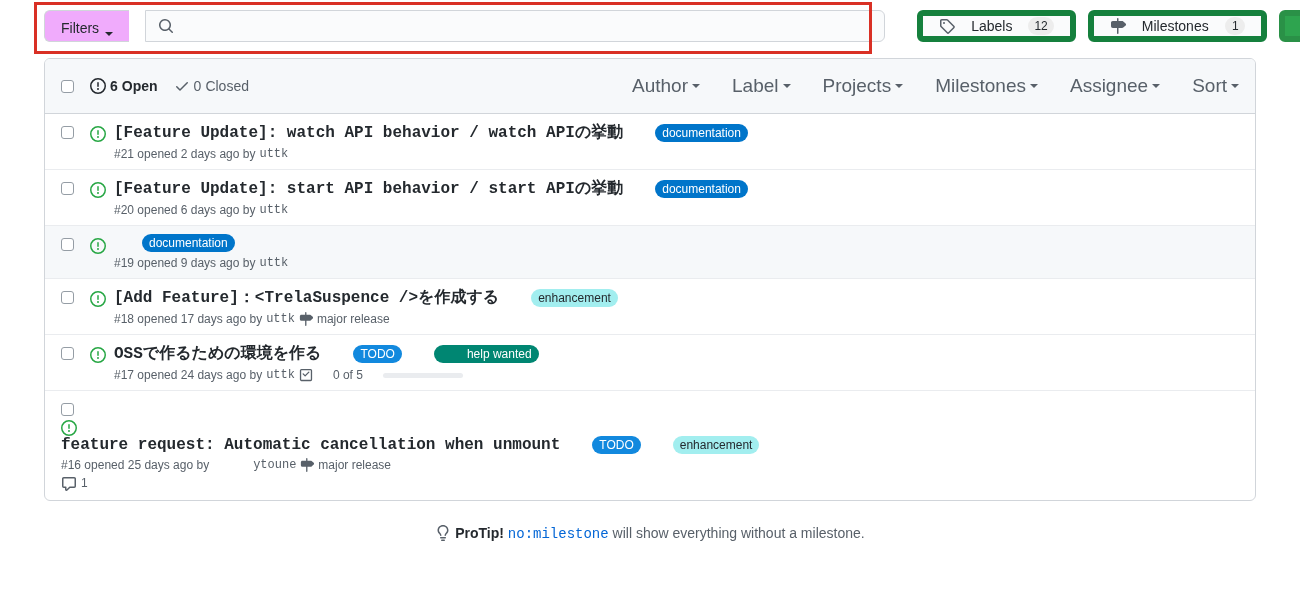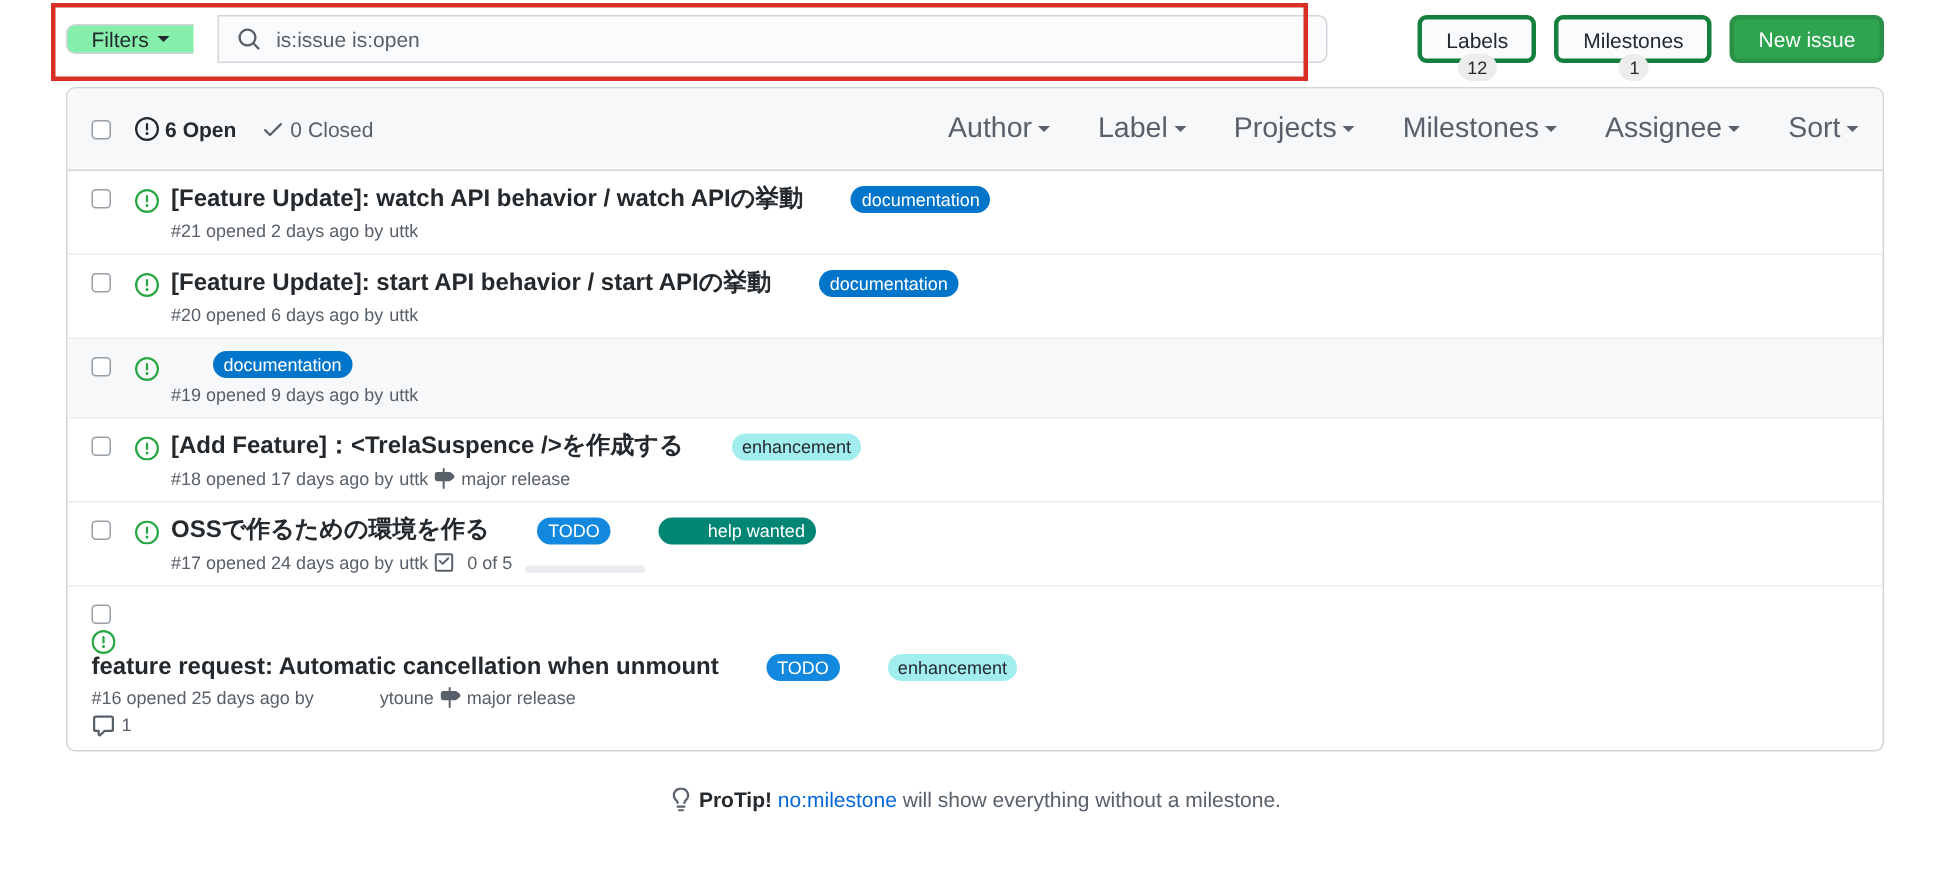--- a/index.html
+++ b/index.html
@@ -5,66 +5,65 @@
   * { box-sizing: border-box; }
   body {
     margin: 0;
     font-family: -apple-system, BlinkMacSystemFont, "Segoe UI", Helvetica, Arial, sans-serif;
     font-size: 14px;
     color: #24292e;
     background: #fff;
     padding: 10px 44px 40px 44px;
     width: 1300px;
   }
-  a { color: #0366d6; text-decoration: none; }
+  a { color: #0366d6; text-decoration: none; font-family: Liberation Mono, monospace; }
 
   
   .topbar { display: flex; align-items: center; gap: 16px; margin-bottom: 16px; position: relative; }
   .highlight-box {
     position: absolute;
     left: -10px; top: -8px;
     width: 838px; height: 52px;
     border: 3px solid #d93025;
     pointer-events: none;
   }
   .filters-btn {
-    display: flex; align-items: center; gap: 4px;
+    display: flex; align-items: flex-end; gap: 4px;
     padding: 5px 16px;
     font-size: 14px;
     border: 1px solid #d1d5da;
     border-right: none;
     border-radius: 6px 0 0 6px;
-    background: #86efac;
+    background: #f0abfc;
     color: #24292e;
-    height: 20px;
+    height: 32px;
     cursor: pointer;
   }
   .search-wrap {
     display: flex; align-items: center;
     flex: 0 0 740px;
     height: 32px;
     border: 1px solid #d1d5da;
     border-radius: 0 6px 6px 0;
     background: #fafbfc;
     padding: 0 12px;
     color: #586069;
   }
   .search-wrap input {
     border: none; outline: none; background: transparent;
     flex: 1; font-size: 14px; color: #586069;
     margin-left: 8px;
   }
   .top-right { display: flex; gap: 12px; }
   .btn {
-    display: inline-flex; align-items: center; gap: 1px;
+    display: inline-flex; align-items: center; gap: 16px;
     padding: 5px 16px; height: 32px;
-    border: 3px solid #15803d; border-radius: 6px;
+    border: 6px solid #15803d; border-radius: 6px;
     background: #fafbfc; color: #24292e; cursor: pointer;
     font-size: 14px;
-    flex-direction: column;
   }
   .btn .counter {
     background: #ededed; border-radius: 20px;
     padding: 0 6px; font-size: 12px; font-weight: 500;
     min-width: 20px; text-align: right; line-height: 18px;
   }
   .btn-primary {
     background: #2ea44f; border-color: #2a9147; color: #fff;
     font-weight: 500;
   }
@@ -97,21 +96,21 @@
   .title-line { display: flex; align-items: center; flex-wrap: wrap; gap: 4px; }
   .title-link { font-size: 16px; font-weight: 600; color: #24292e; }
   .label {
     display: inline-block; padding: 0 7px; border-radius: 2em;
     font-size: 12px; font-weight: 500; line-height: 18px; height: 18px;
     white-space: nowrap;
     margin-left: 28px;
   }
   .meta { color: #586069; font-size: 12px; margin-top: 4px; display: flex; align-items: center; gap: 4px; flex-wrap: wrap; }
   .meta .milestone { display: inline-flex; align-items: center; gap: 4px; }
-  .meta .tasks { display: inline-flex; align-items: flex-end; gap: 8px; }
+  .meta .tasks { display: inline-flex; align-items: center; gap: 20px; }
   .progress-bar { width: 80px; height: 5px; background: #eaecef; border-radius: 3px; display: inline-block; }
   .row-right { display: flex; align-items: flex-start; color: #586069; font-size: 12px; gap: 4px; margin-top: 4px; }
 
   .checkbox {
     width: 13px; height: 13px; border: 1px solid #959da5; border-radius: 3px;
     display: inline-block; cursor: pointer; background: #fff;
   }
 
   .protip { text-align: center; color: #586069; margin-top: 24px; font-size: 14px; }
   .protip strong { color: #24292e; }
@@ -156,21 +155,20 @@
 <div class="topbar">
   <div class="highlight-box"></div>
   <button class="filters-btn">
     <span>Filters</span>
     <span class="caret"></span>
   </button>
   <div class="search-wrap">
     <svg width="16" height="16" viewBox="0 0 16 16">
         <use href="#i-search"></use>
       </svg>
-    <input type="text" value="is:issue is:open" style="">
   </div>
   <div style="flex:1"></div>
   <div class="top-right">
     <button class="btn">
       <svg width="16" height="16" viewBox="0 0 16 16">
           <use href="#i-tag"></use>
         </svg>
       <span>Labels</span>
       <span class="counter">12</span>
     </button>

